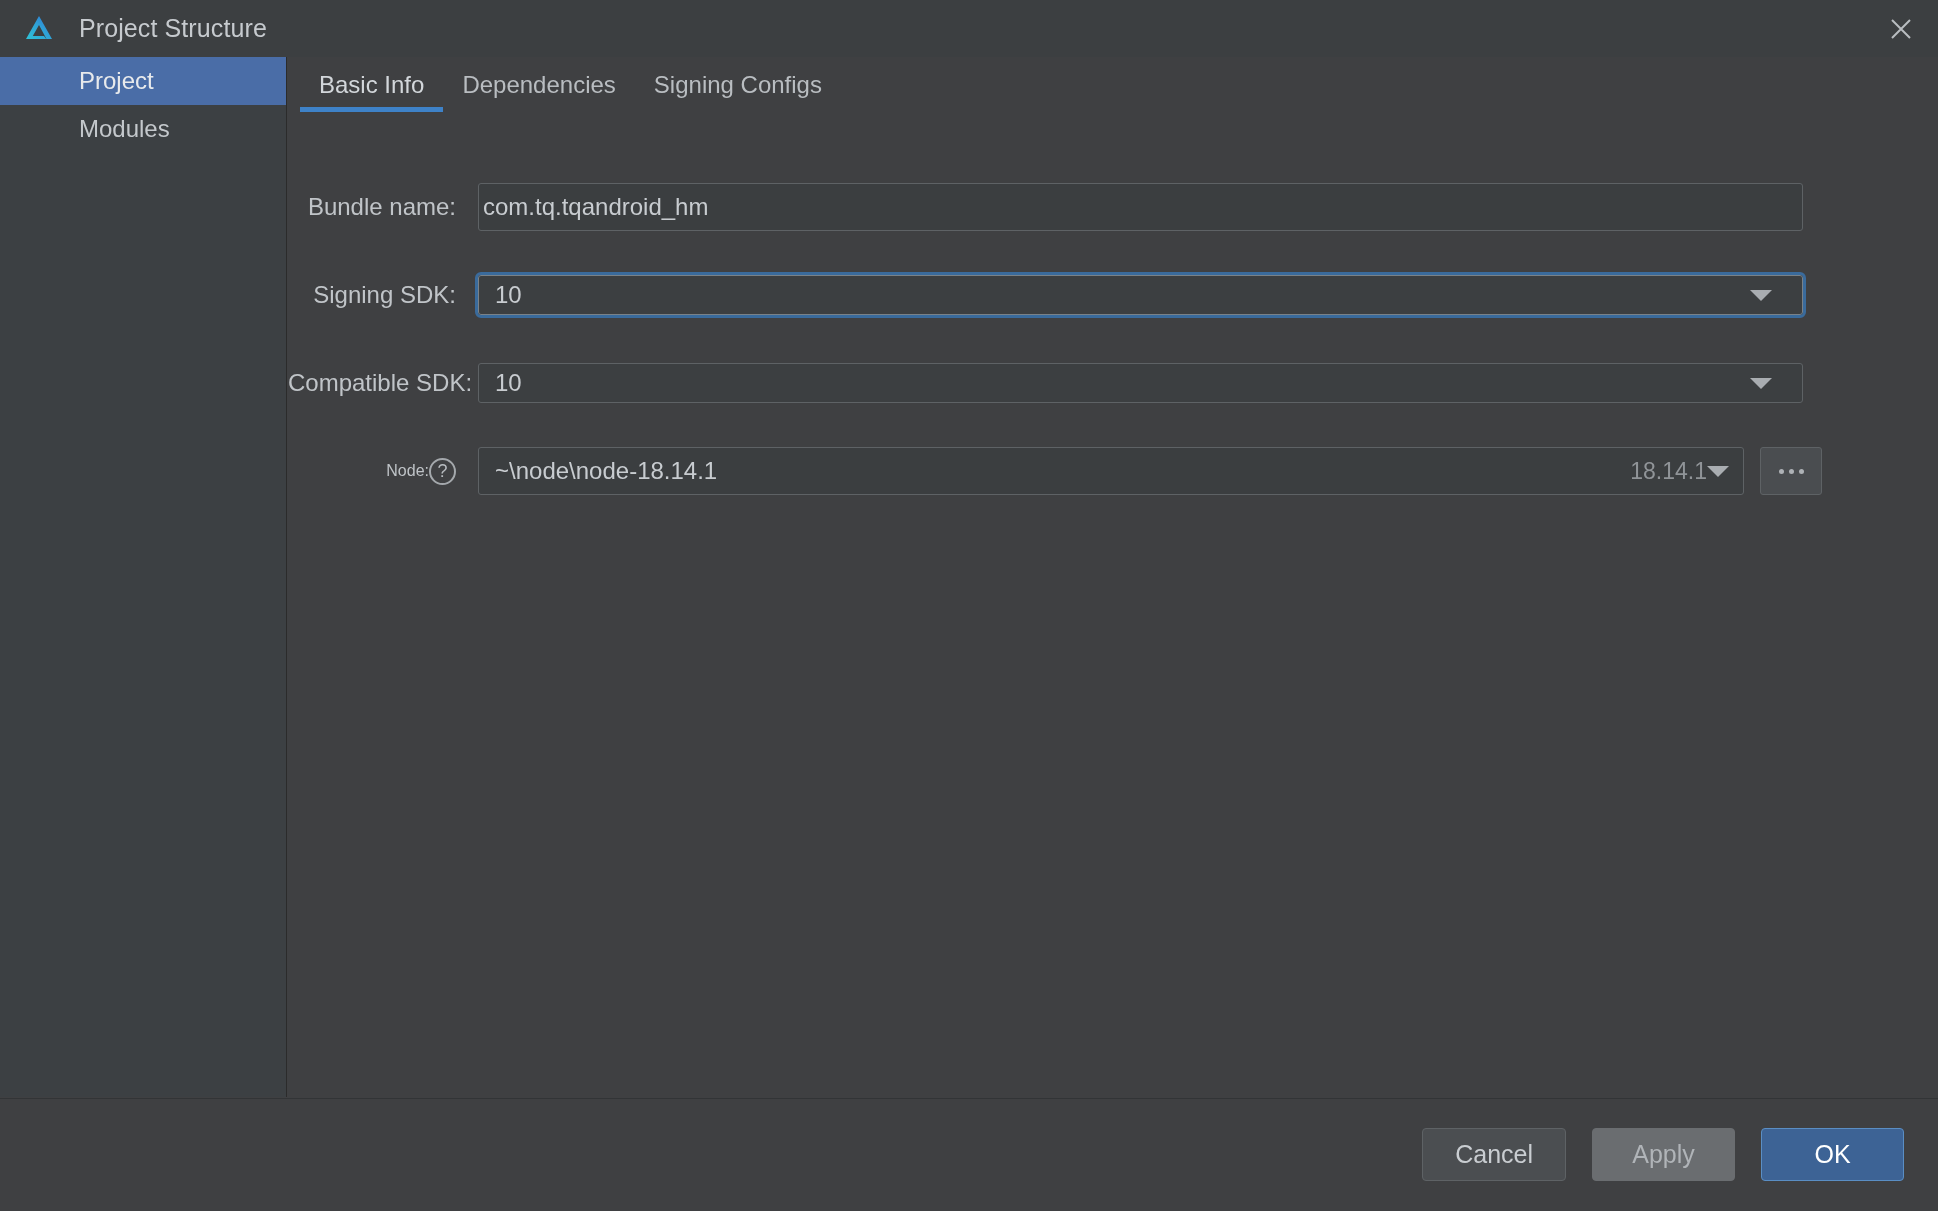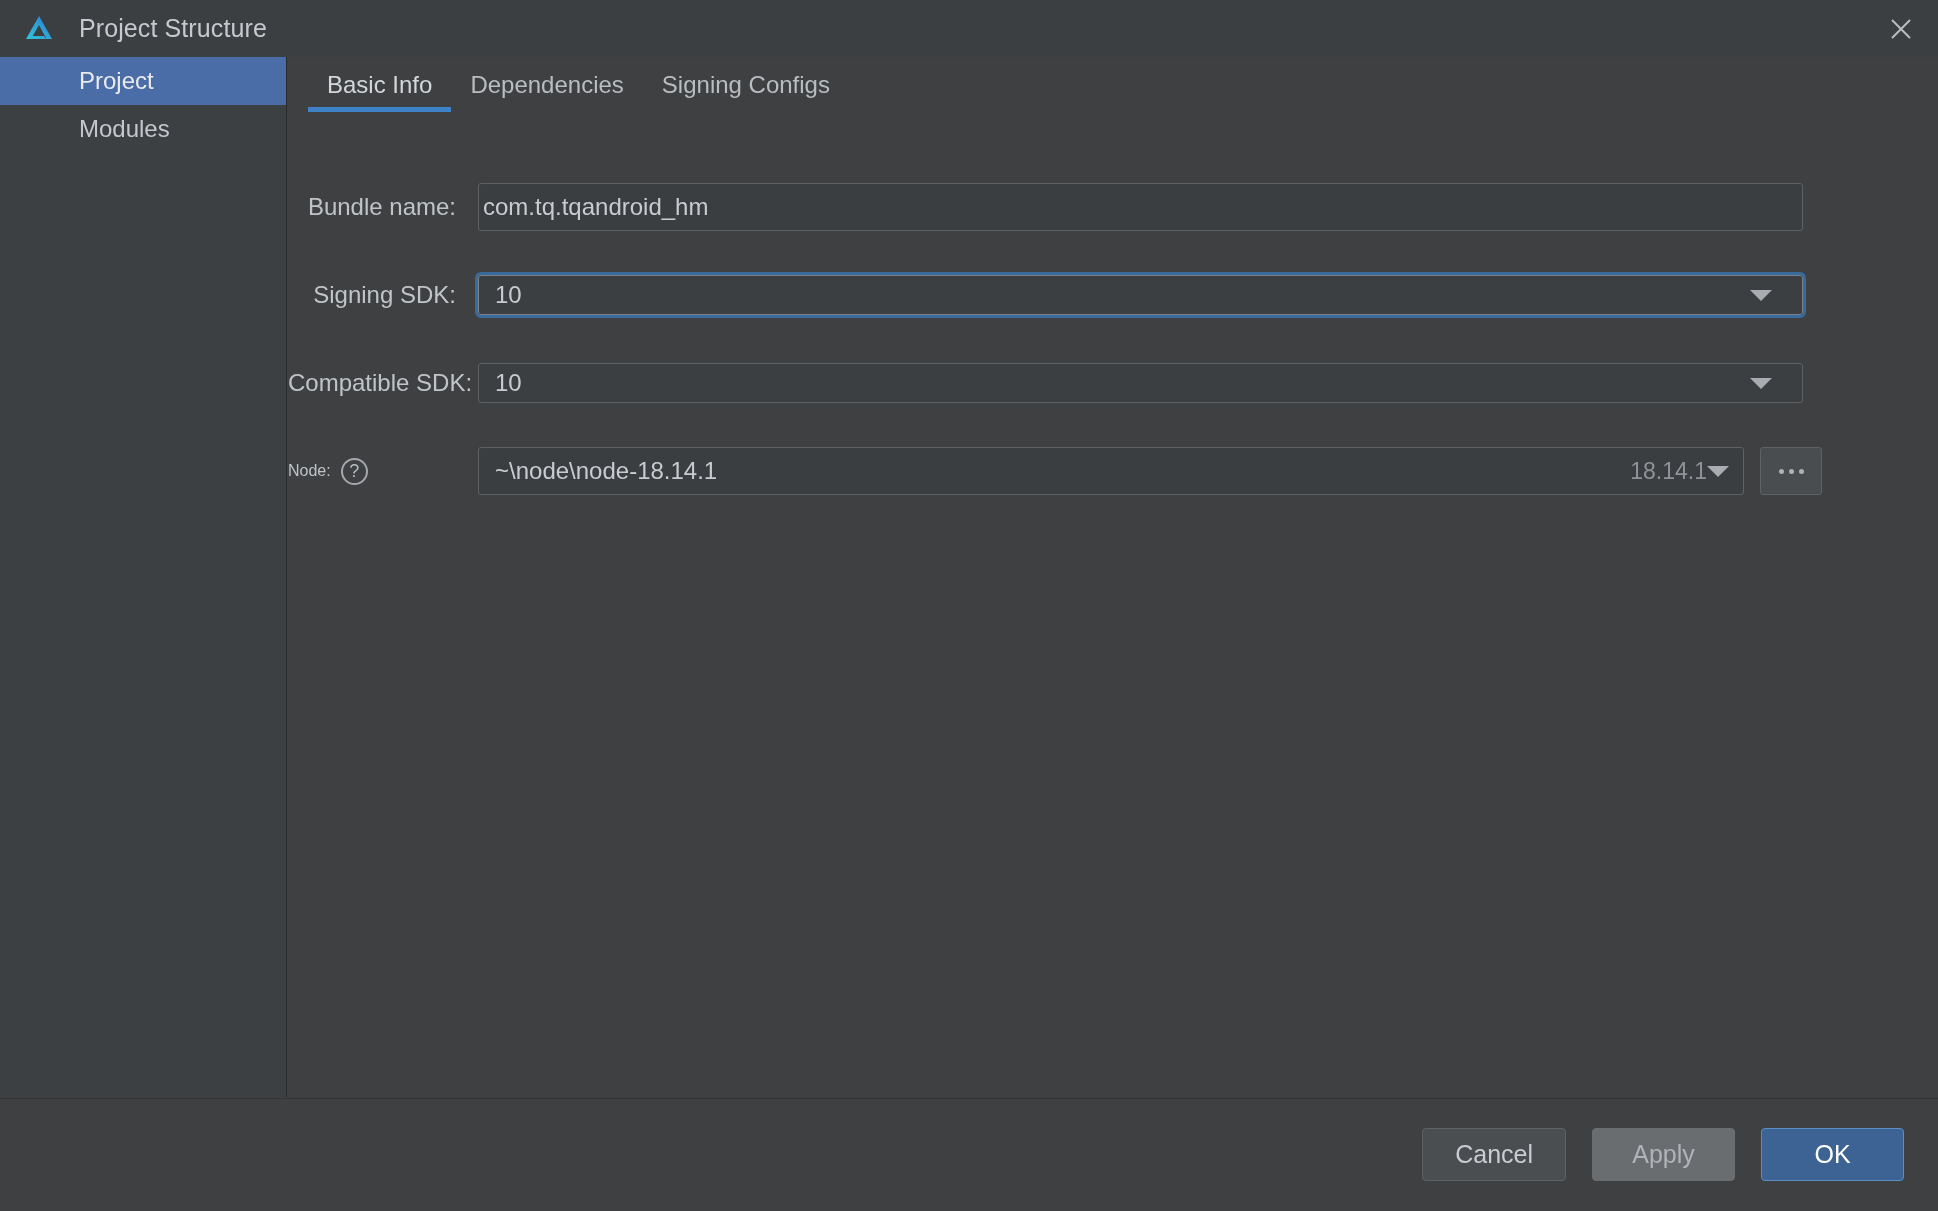--- a/index.html
+++ b/index.html
@@ -82,25 +82,24 @@
     position: absolute;
     left: 288px; top: 57px;
     width: 1650px;
     height: 1040px;
     background: #3f4042;
   }
 
   
   .tabs {
     position: absolute;
-    left: 0; top: 0;
+    left: 12px; top: 0;
     height: 55px;
     display: flex;
     align-items: center;
-    padding-left: 20px;
     box-sizing: border-box;
   }
   .tab {
     position: relative;
     font-size: 24px;
     color: #b9bdc1;
     padding: 0 19px;
     height: 55px;
     line-height: 55px;
     cursor: default;
@@ -139,22 +138,21 @@
     text-align: right;
     font-size: 24px;
     color: #c0c4c8;
     white-space: nowrap;
     flex: 0 0 auto;
   }
   .label-node-wrap {
     width: 168px;
     display: flex;
     align-items: center;
-    justify-content: flex-start;
-    gap: 10px;
+    justify-content: flex-end;
     flex: 0 0 auto;
   }
   .help-icon {
     width: 27px; height: 27px;
     border: 2px solid #a4a8ac;
     border-radius: 50%;
     box-sizing: border-box;
     display: flex;
     align-items: center;
     justify-content: center;

